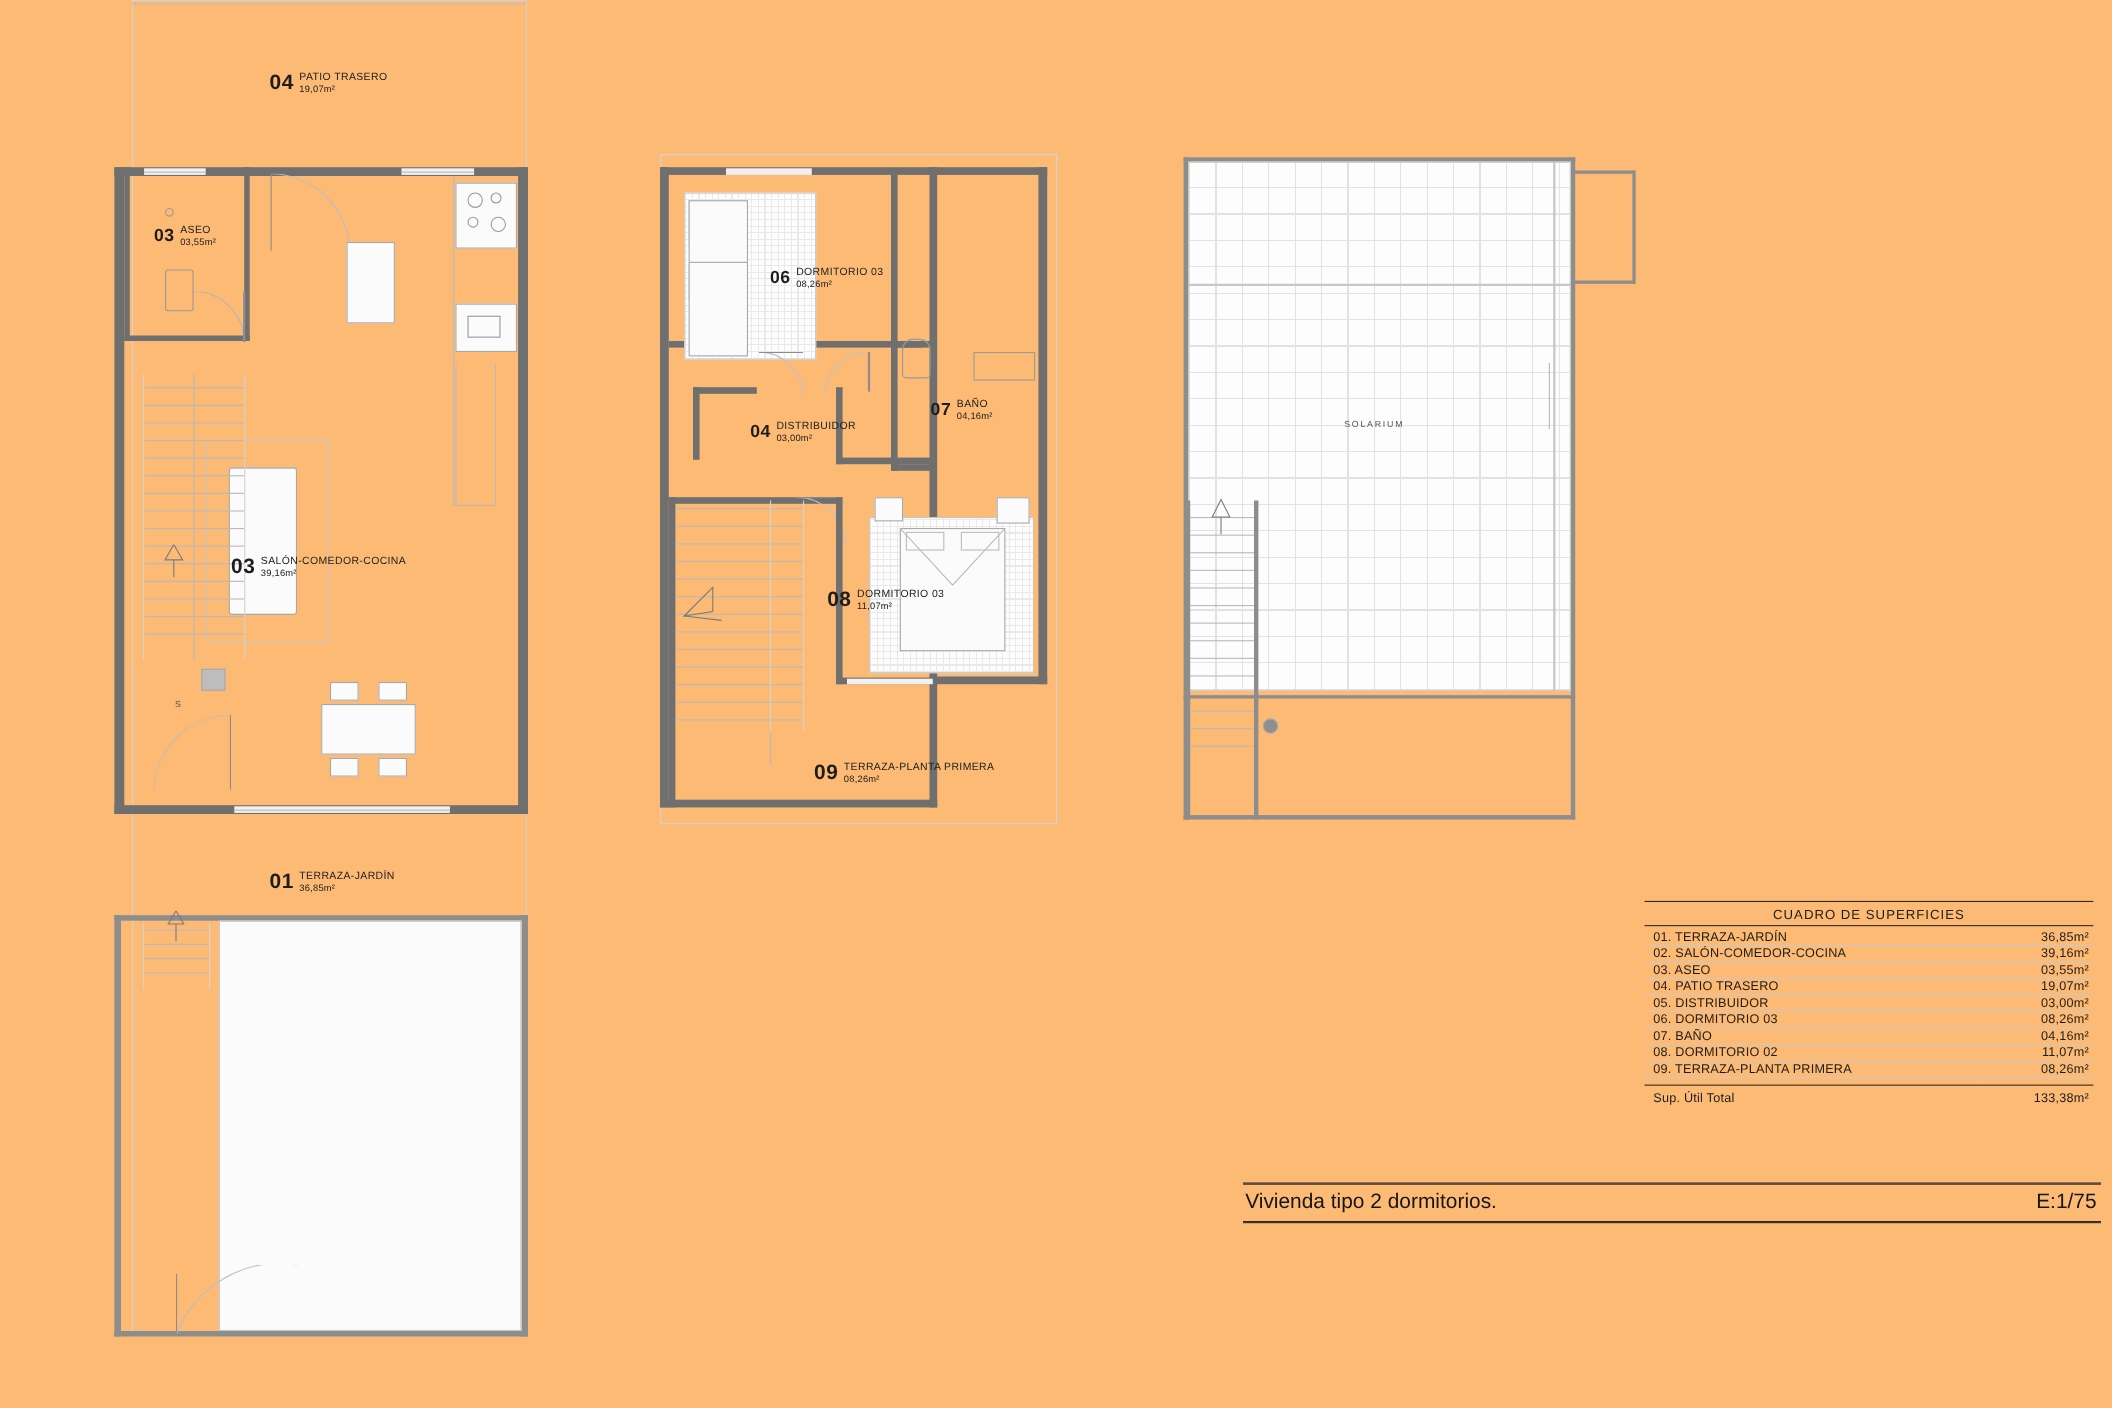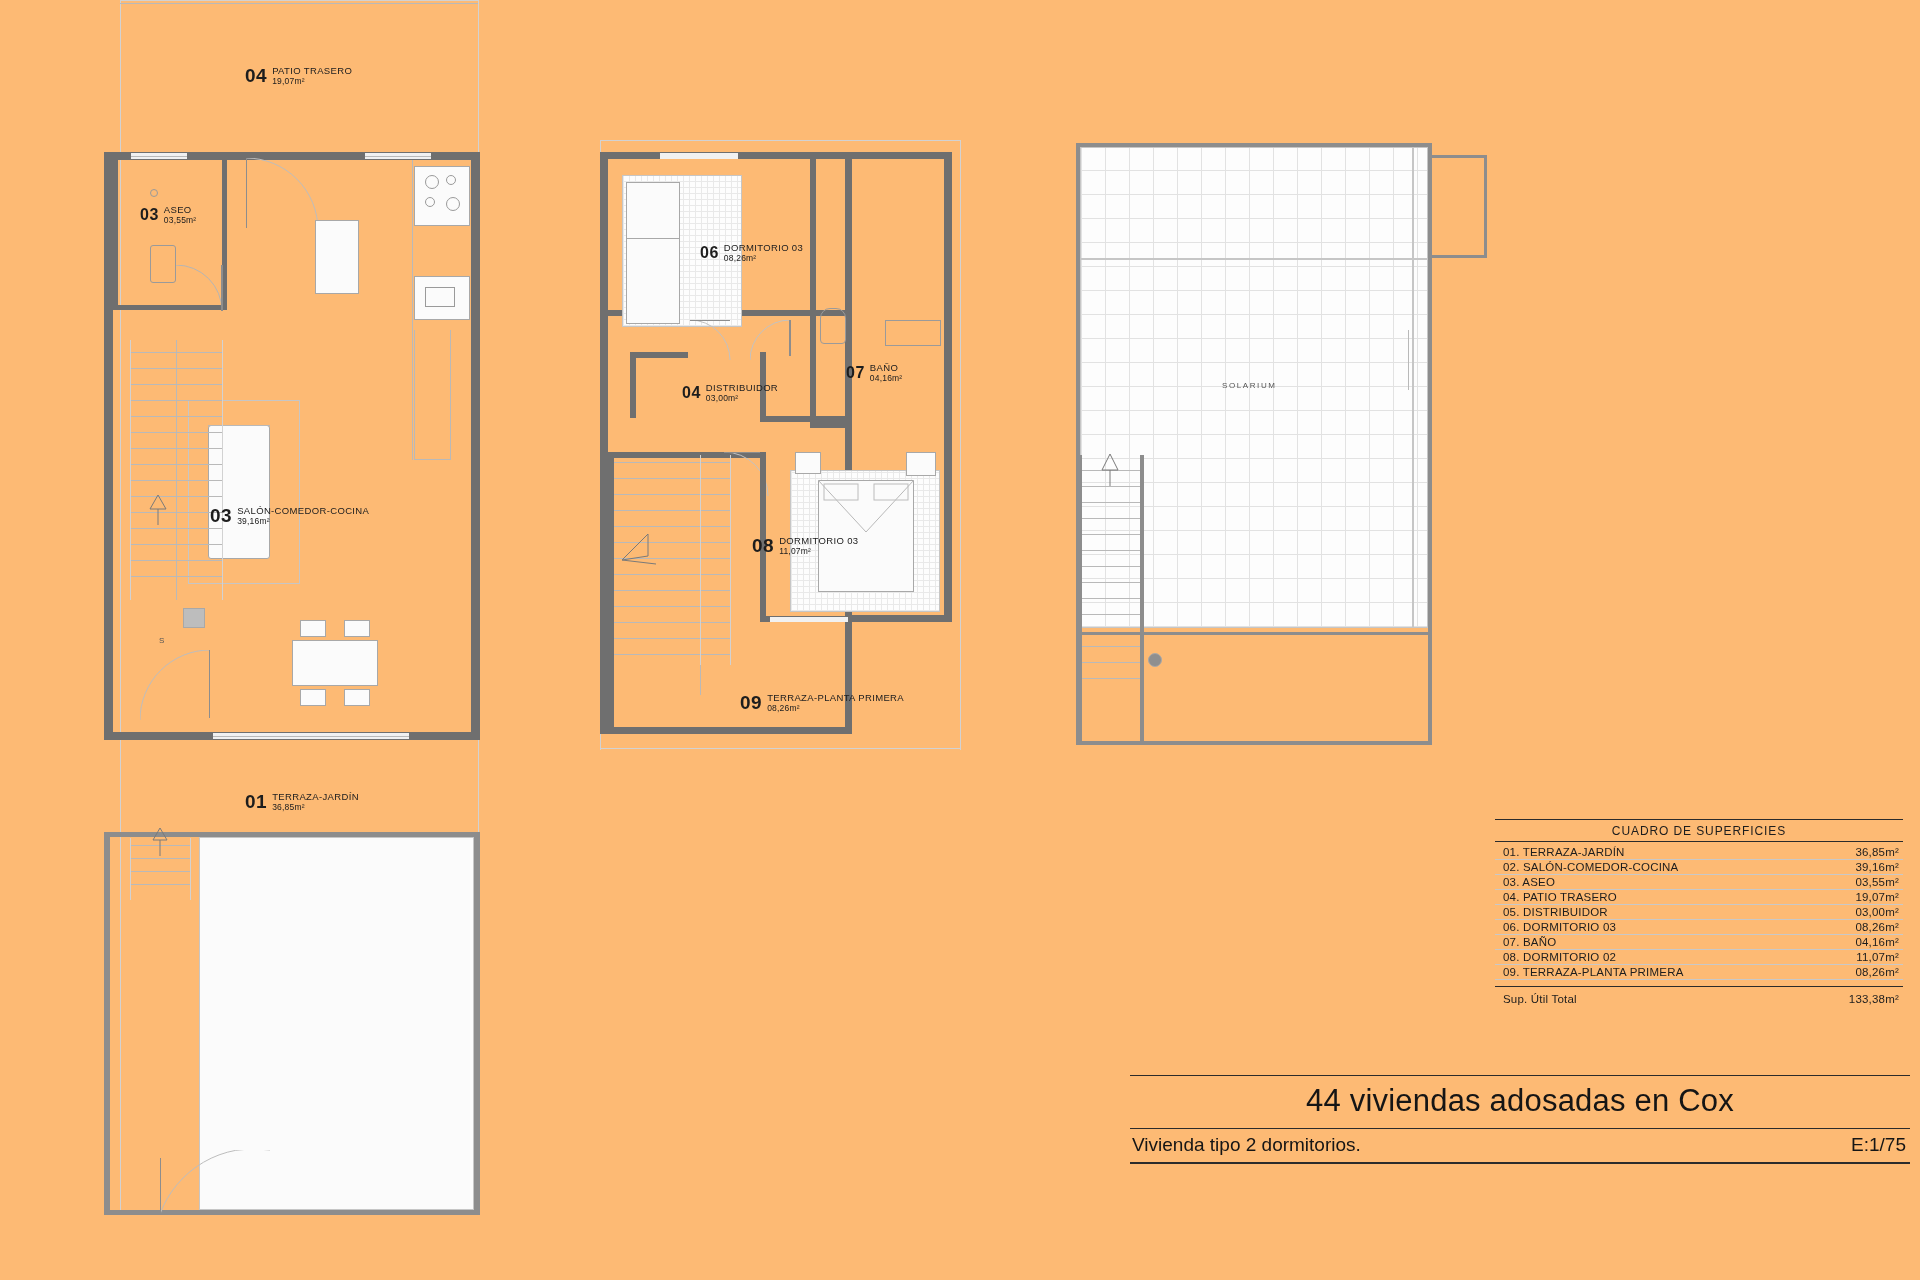--- a/index.html
+++ b/index.html
@@ -459,21 +459,20 @@
         <tr class="total">
           <td>Sup. Útil Total</td>
           <td class="val">133,38m²</td>
         </tr>
       </tbody>
     </table>
   </div>
 
   <div class="titleblock">
     <div class="tb-rule"></div>
-    <div class="tb-main">44 viviendas adosadas en Cox</div>
     <div class="tb-rule"></div>
     <div class="tb-row">
       <span class="left">Vivienda tipo 2 dormitorios.</span>
       <span class="right">E:1/75</span>
     </div>
     <div class="tb-rule"></div>
     <div class="tb-rule"></div>
   </div>
 
 </div>

